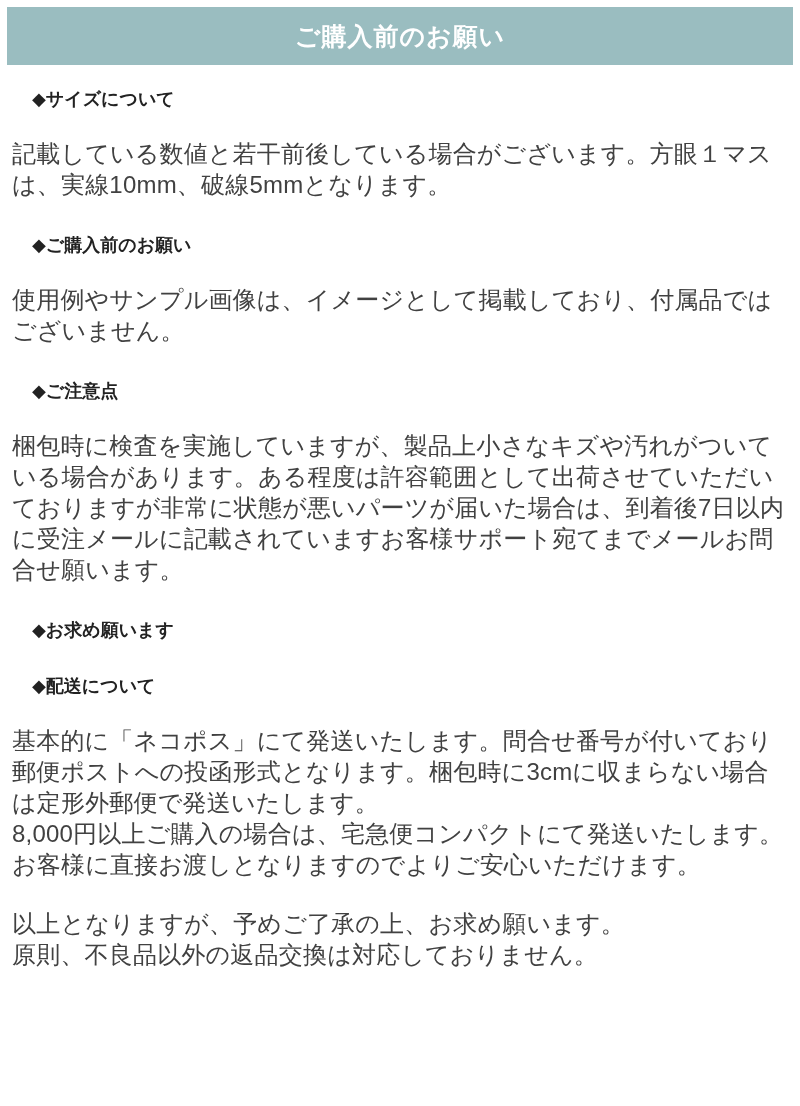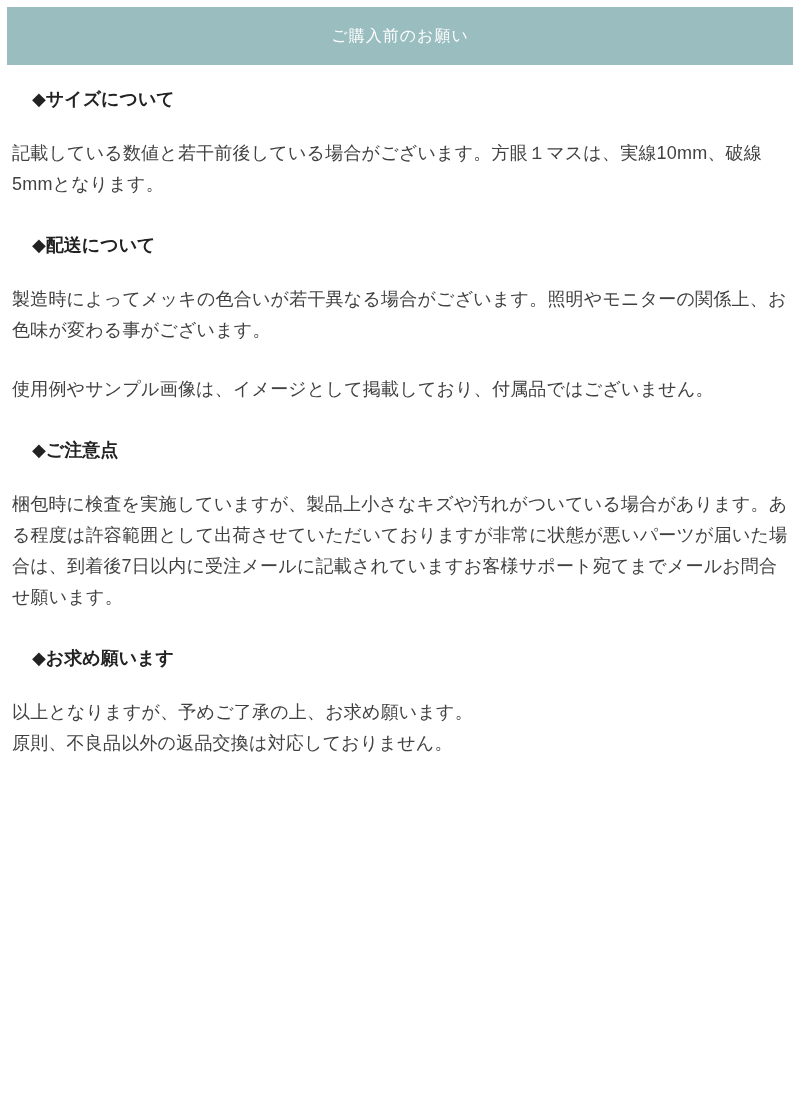--- a/index.html
+++ b/index.html
@@ -16,37 +16,37 @@
   }
   .header-bar {
     height: 58px;
     background: #9abdc0;
     display: flex;
     align-items: center;
     justify-content: center;
   }
   .header-title {
     margin: 0;
-    font-size: 16px;
-    font-weight: normal;
+    font-size: 25px;
+    font-weight: bold;
     color: #ffffff;
     letter-spacing: 1px;
   }
   .section-heading {
     font-size: 18px;
     font-weight: bold;
     color: #222222;
     margin: 34px 0 0 25px;
     line-height: 22px;
   }
   .section-first .section-heading {
     margin-top: 23px;
   }
   .body-text {
-    font-size: 18px;
+    font-size: 24px;
     line-height: 31px;
     color: #414141;
     margin: 28px 0 0 5px;
     white-space: pre-line;
     letter-spacing: 0.2px;
   }
   .closing-note {
     margin-top: 28px;
   }
 </style>
@@ -60,36 +60,40 @@
   </header>
 
   <main>
 
     <section class="section section-first">
       <h3 class="section-heading">◆サイズについて</h3>
       <p class="body-text">記載している数値と若干前後している場合がございます。方眼１マスは、実線10mm、破線5mmとなります。</p>
     </section>
 
     <section class="section">
-      <h3 class="section-heading">◆配送について</h3>
-      <p class="body-text">製造時によってメッキの色合いが若干異なる場合がございます。照明やモニターの関係上、お色味が変わる事がございます。</p>
+      <h3 class="section-heading">◆ご購入前のお願い</h3>
     </section>
 
     <section class="section">
       <p class="body-text">使用例やサンプル画像は、イメージとして掲載しており、付属品ではございません。</p>
     </section>
 
     <section class="section">
       <h3 class="section-heading">◆ご注意点</h3>
       <p class="body-text">梱包時に検査を実施していますが、製品上小さなキズや汚れがついている場合があります。ある程度は許容範囲として出荷させていただいておりますが非常に状態が悪いパーツが届いた場合は、到着後7日以内に受注メールに記載されていますお客様サポート宛てまでメールお問合せ願います。</p>
     </section>
 
     <section class="section">
       <h3 class="section-heading">◆お求め願います</h3>
     </section>
 
+    <section class="section">
+      <h3 class="section-heading">◆配送について</h3>
+      <p class="body-text">基本的に「ネコポス」にて発送いたします。問合せ番号が付いており郵便ポストへの投函形式となります。梱包時に3cmに収まらない場合は定形外郵便で発送いたします。
+8,000円以上ご購入の場合は、宅急便コンパクトにて発送いたします。お客様に直接お渡しとなりますのでよりご安心いただけます。</p>
+    </section>
 
     <p class="body-text closing-note">以上となりますが、予めご了承の上、お求め願います。
 原則、不良品以外の返品交換は対応しておりません。</p>
 
   </main>
 
 </div>
 
 </body></html>

